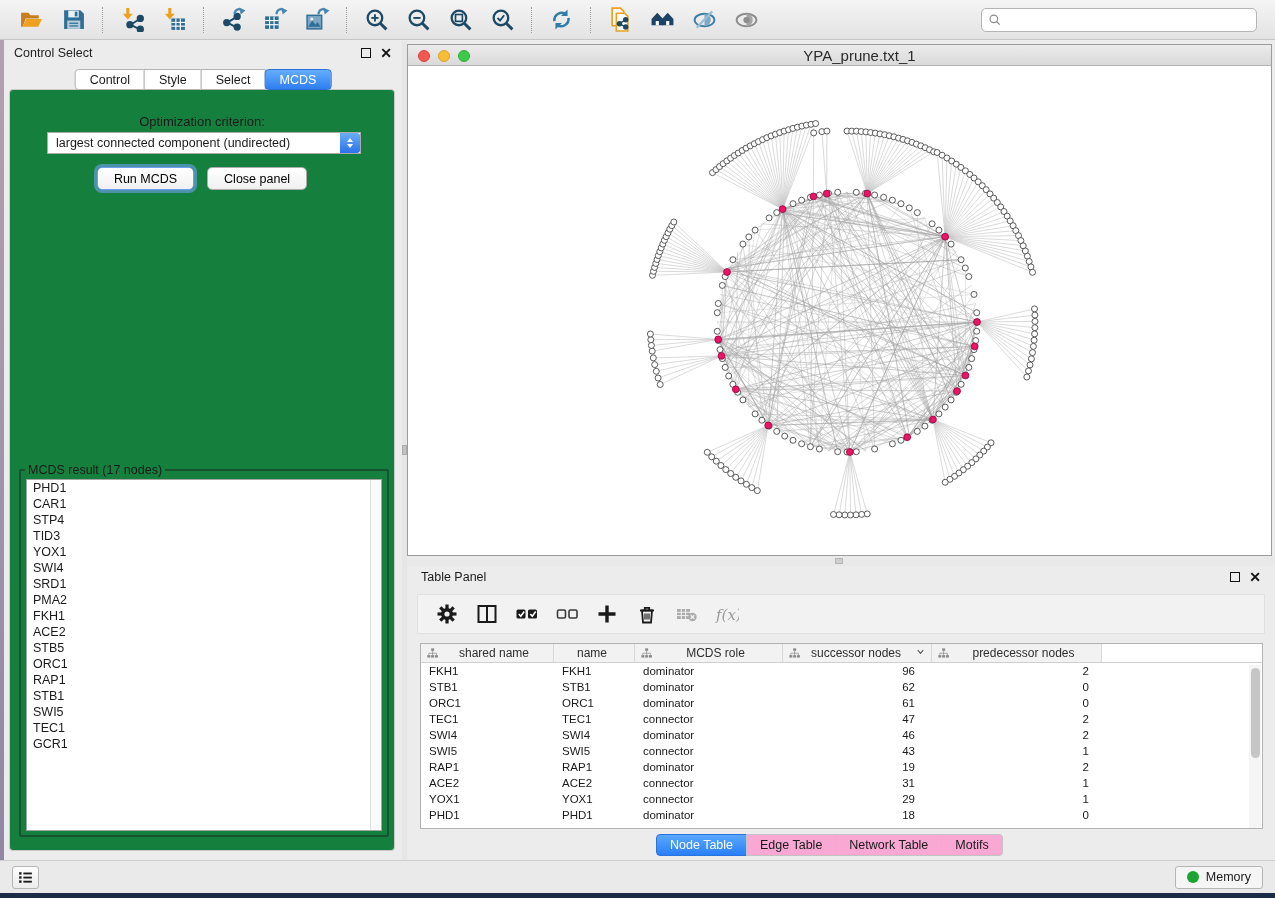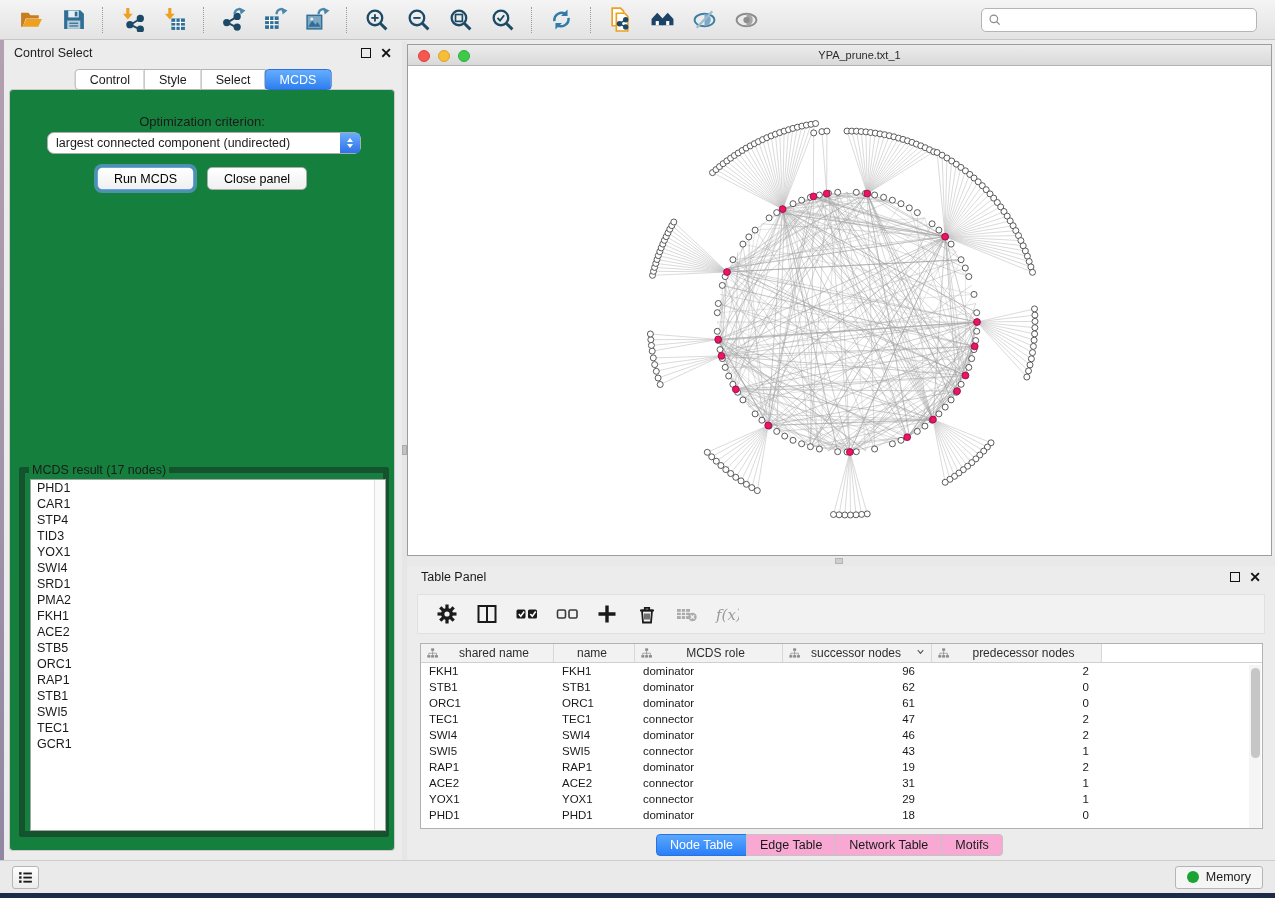--- a/index.html
+++ b/index.html
@@ -28,45 +28,45 @@
   .cp-title { font-size:12.5px; color:#222; }
   .panel-btns { margin-left:auto; display:flex; align-items:center; gap:9px; }
   .float-btn { width:10px; height:10px; border:1.6px solid #111; display:inline-block; cursor:pointer; }
   .close-btn { font-size:14px; font-weight:bold; color:#111; line-height:10px; cursor:pointer; }
   .cp-body { position:absolute; left:5px; top:48px; width:386px; height:762px; background:#15803d; border:1px solid #c9c9c9; border-radius:4px; }
   .cp-tabs { position:absolute; top:28px; left:50%; transform:translateX(-50%); display:flex; z-index:3; }
   .cp-tab { height:21px; padding:0 14px; background:#fff; border:1px solid #b3b3b3; display:flex; align-items:center; font-size:12.5px; margin-left:-1px; cursor:pointer; }
   .cp-tab:first-child { border-radius:4px 0 0 4px; margin-left:0; }
   .cp-tab.active { background:linear-gradient(#64aefe,#2e7ef0); border-color:#2e6fd8; color:#fff; border-radius:4px; z-index:2; }
   .cp-opt-label { position:absolute; top:24px; width:100%; text-align:center; font-size:13px; }
-  .cp-select { position:absolute; left:37px; top:42px; width:314px; height:22px; background:#fff; border:1px solid #ababab; border-radius:7px; display:flex; align-items:center; cursor:pointer; }
+  .cp-select { position:absolute; left:37px; top:42px; width:314px; height:22px; background:#fff; border:1px solid #ababab; border-radius:0; display:flex; align-items:center; cursor:pointer; }
   .cp-select .val { flex:1; padding-left:8px; font-size:12.5px; white-space:nowrap; overflow:hidden; }
   .cp-select .stepper { width:20px; height:20px; margin:0; border-radius:0 3px 3px 0; background:linear-gradient(#6aaef8,#2c72ea); display:flex; flex-direction:column; align-items:center; justify-content:center; gap:2px; }
   .cp-select .stepper i { width:0; height:0; border-left:3.5px solid transparent; border-right:3.5px solid transparent; }
   .cp-select .stepper i.up { border-bottom:4px solid #fff; }
   .cp-select .stepper i.dn { border-top:4px solid #fff; }
   .cp-buttons { position:absolute; top:77px; width:100%; display:flex; justify-content:center; gap:13px; }
   .cp-btn { height:23px; padding:0 16px; font-size:12.5px; background:linear-gradient(#ffffff,#f0f0f0); border:1px solid #acacac; border-radius:5px; cursor:pointer; font-family:"Liberation Sans",sans-serif; }
   .cp-btn.focused { box-shadow:0 0 0 3px rgba(110,160,245,.6); border-color:#6d9ef0; }
-  .mcds-group { position:absolute; left:9px; top:373px; width:370px; height:374px; border:6px solid #14532d; border-radius:2px; }
+  .mcds-group { position:absolute; left:9px; top:373px; width:370px; height:374px; border:2px solid #14532d; border-radius:2px; }
   .mcds-group legend { font-size:12.5px; padding:0 3px; margin-left:4px; color:#1a1a1a; }
   .mcds-list { position:absolute; left:5px; top:2px; width:356px; height:352px; background:#fff; border:1px solid #a5a5a5; overflow:hidden; }
   .mcds-scroll { position:absolute; right:0; top:0; width:11px; height:100%; background:#fafafa; border-left:1px solid #e0e0e0; }
   .mcds-item { height:16px; line-height:16px; padding-left:6px; font-size:12.5px; cursor:default; }
 
   
   #v-splitter { position:absolute; left:402px; top:41px; width:5px; height:819px; background:#e6e6e6; cursor:col-resize; }
   #v-splitter .grip { position:absolute; left:0; top:404px; width:5px; height:10px; background:#c2c2c2; border:1px solid #ababab; }
   #h-splitter { position:absolute; left:407px; top:556px; width:868px; height:10px; background:#e9e9e9; cursor:row-resize; }
   #h-splitter .grip { position:absolute; left:428px; top:2px; width:8px; height:6px; background:#cfcfcf; border:1px solid #b5b5b5; }
 
   
   #net-window { position:absolute; left:407px; top:44px; width:865px; height:512px; border:1px solid #9c9c9c; background:#fff; }
   .net-titlebar { height:21px; background:linear-gradient(#ececec,#d9d9d9); border-bottom:1px solid #b3b3b3; position:relative; display:flex; align-items:center; justify-content:center; }
-  .net-title { font-size:11px; color:#2b2b2b;margin-left:40px; }
+  .net-title { font-size:15px; color:#2b2b2b;margin-left:40px; }
   .lights { position:absolute; left:10px; top:4.5px; display:flex; gap:8px; }
   .light { width:12px; height:12px; border-radius:50%; cursor:pointer; }
   .light.red { background:#f6574f; border:1px solid #d8433c; }
   .light.yellow { background:#f8bd36; border:1px solid #dba32a; }
   .light.green { background:#3ec949; border:1px solid #2fae3b; }
   .net-canvas { position:relative; width:863px; height:489px; background:#fff; }
   .net-canvas svg { position:absolute; left:0; top:0; }
 
   
   #table-panel { position:absolute; left:407px; top:566px; width:868px; height:294px; background:#ececec; }

